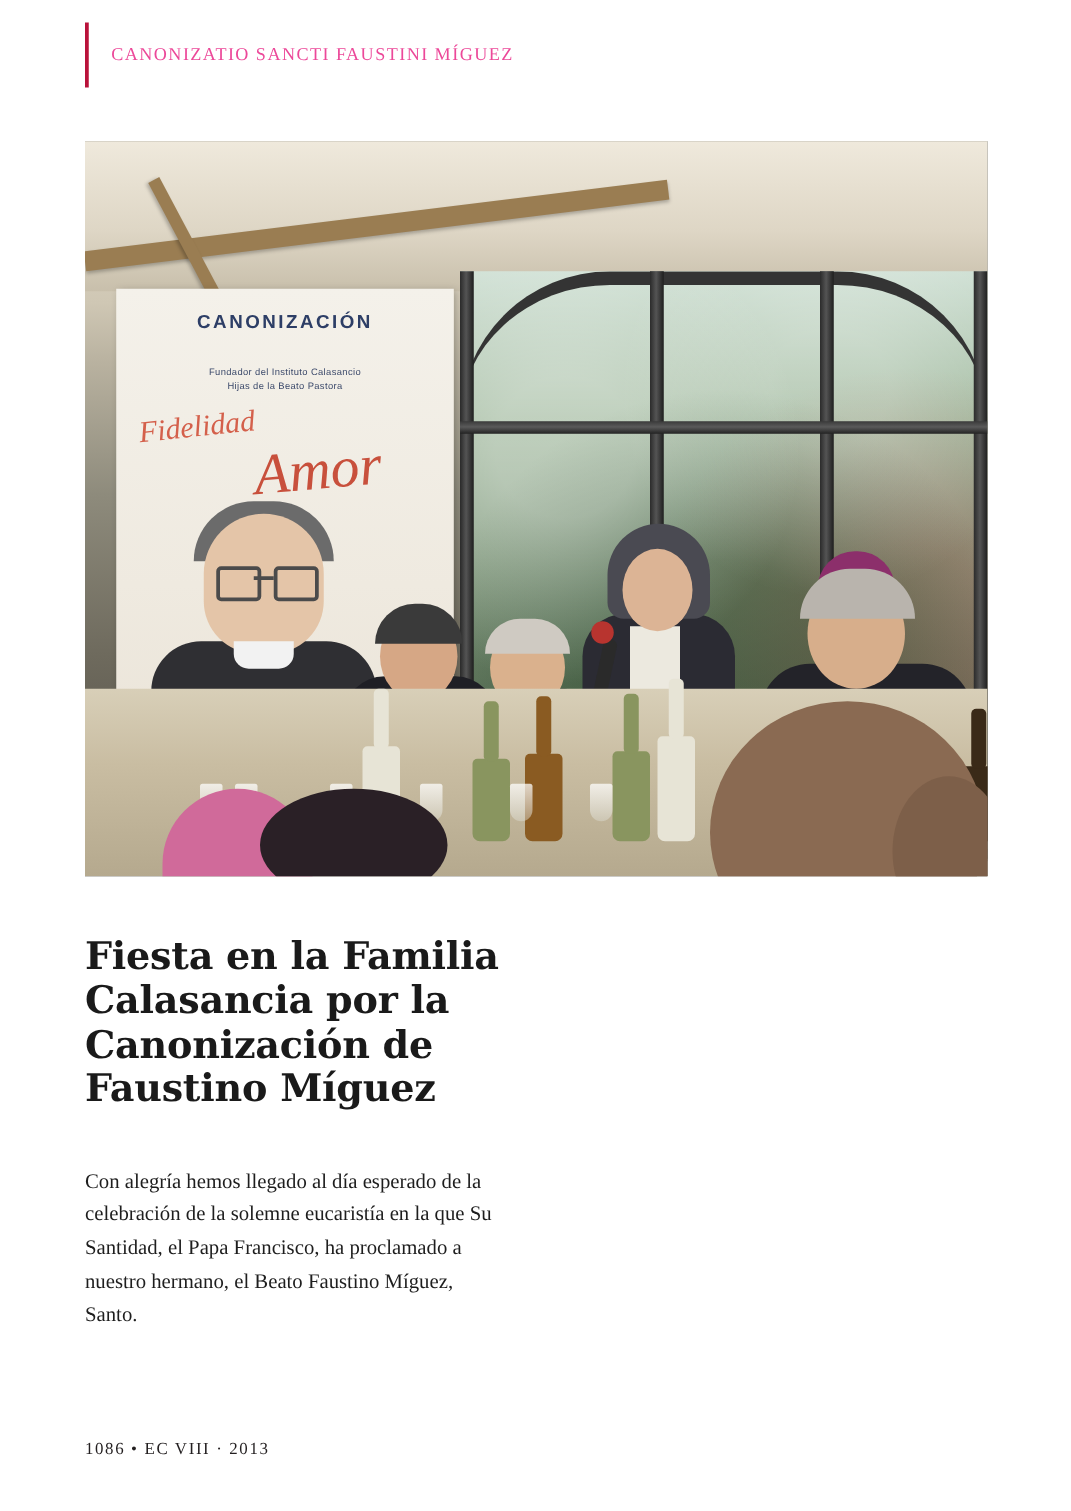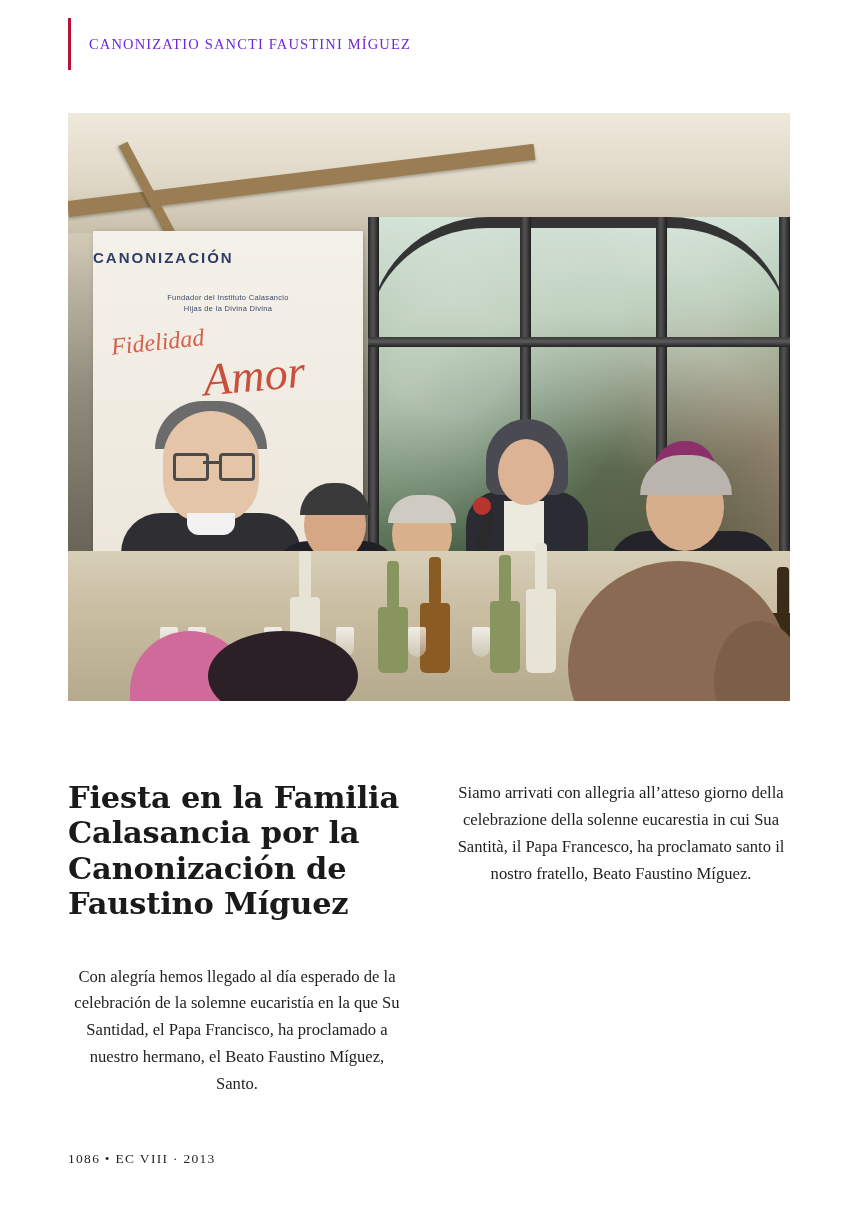--- a/index.html
+++ b/index.html
@@ -30,21 +30,21 @@
   .header-rule {
     width: 3px;
     height: 52px;
     background: #b9123a;
     margin-right: 18px;
   }
   .header-title {
     font-family: "Liberation Serif", serif;
     font-size: 14.5px;
     letter-spacing: 1.15px;
-    color: #6d28d9;
+    color: #ec4899;
     text-transform: uppercase;
     font-weight: 400;
     white-space: nowrap;
   }
 
   
   .photo {
     position: absolute;
     left: 68px;
     top: 113px;
@@ -107,21 +107,21 @@
     box-sizing: border-box;
   }
   .banner {
     position: absolute;
     left: 25px; top: 118px; width: 270px; height: 430px;
     background: linear-gradient(180deg,#f4f1ea 0%, #efeae0 55%, #e9e2d6 100%);
     box-shadow: 2px 2px 6px rgba(0,0,0,.25);
     overflow: hidden;
   }
   .banner-t1 {
-    position:absolute; top:18px; left:0; right:0; 
+    position:absolute; top:18px; left:0; right:0; text-align:center;
     font-family:"Liberation Sans", sans-serif;
     font-size: 15px; letter-spacing: 2px; color:#2d3e66; font-weight:700;
   }
   .banner-t2 {
     position:absolute; top:42px; left:0; right:0; text-align:center;
     font-family:"Liberation Sans", sans-serif;
     font-size: 14px; letter-spacing: .6px; color:#2d3e66; font-weight:700;
   }
   .banner-t3 {
     position:absolute; top:62px; left:0; right:0; text-align:center;
@@ -200,41 +200,39 @@
   .fg-pink{ position:absolute; left:62px; bottom:-10px; width:120px; height:80px; border-radius:60px 60px 0 0; background:#d06a9a;}
   .fg-dark{ position:absolute; left:140px; bottom:-20px; width:150px; height:90px; border-radius:50%; background:#2a2026;}
 
   
   .cols {
     position: absolute;
     left: 68px;
     top: 748px;
     width: 722px;
     display: flex;
-    gap: 46px;
-    margin-top: 32px;
   }
   .col { width: 338px; }
   .headline {
     font-family: "DejaVu Serif", serif;
     font-weight: 700;
     font-size: 30.5px;
     line-height: 1.16;
     color: #1a1a1a;
     margin: 0 0 42px 0;
     letter-spacing: -0.2px;
   }
   .col.it .headline { font-size: 30px; }
   .body-text {
     font-family: "Liberation Serif", serif;
     font-size: 16.6px;
     line-height: 1.62;
     color: #1e1e1e;
     margin: 0;
-    text-align: center;
+    text-align: left;
   }
 
   
   .footer {
     position: absolute;
     left: 68px;
     bottom: 42px;
     font-family: "Liberation Serif", serif;
     font-size: 13.5px;
     letter-spacing: 1.3px;
@@ -263,21 +261,21 @@
       <div class="mullion-v" style="left:300px;"></div>
       <div class="mullion-v" style="left:452px;"></div>
       <div class="mullion-v" style="left:588px;"></div>
       <div class="mullion-v" style="left:711px;"></div>
       <div class="mullion-h" style="top:224px;"></div>
       <div class="mullion-h" style="top:566px;"></div>
 
       <div class="banner">
         <div class="banner-t1">CANONIZACIÓN</div>
         <div class="banner-t3">Fundador del Instituto Calasancio</div>
-        <div class="banner-t4">Hijas de la Divina Divina</div>
+        <div class="banner-t4">Hijas de la Beato Pastora</div>
         <div class="banner-script">Fidelidad</div>
         <div class="banner-script2">Amor</div>
         <div class="portrait">
           <div class="p-cassock"></div>
           <div class="p-hair"></div>
           <div class="p-face"></div>
           <div class="p-glass-l"></div>
           <div class="p-glass-r"></div>
           <div class="p-bridge"></div>
           <div class="p-collar"></div>
@@ -342,19 +340,18 @@
       <div class="fg-head2"></div>
     </div>
   </div>
 
   <div class="cols">
     <div class="col es">
       <h1 class="headline">Fiesta en la Familia Calasancia por la Canonización de Faustino Míguez</h1>
       <p class="body-text">Con alegría hemos llegado al día esperado de la celebración de la solemne eucaristía en la que Su Santidad, el Papa Francisco, ha proclamado a nuestro hermano, el Beato Faustino Míguez, Santo.</p>
     </div>
     <div class="col it">
-      <p class="body-text">Siamo arrivati con allegria all’atteso giorno della celebrazione della solenne eucarestia in cui Sua Santità, il Papa Francesco, ha proclamato santo il nostro fratello, Beato Faustino Míguez.</p>
     </div>
   </div>
 
   <div class="footer">1086 • EC VIII · 2013</div>
 
 </div>
 
 </body></html>

